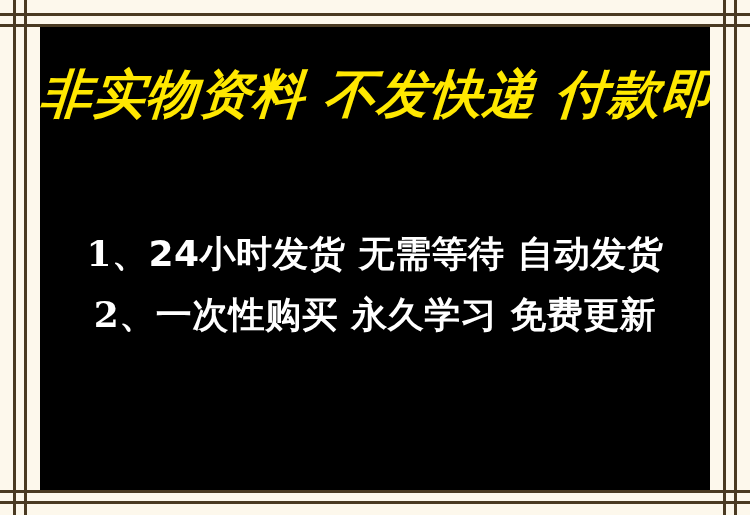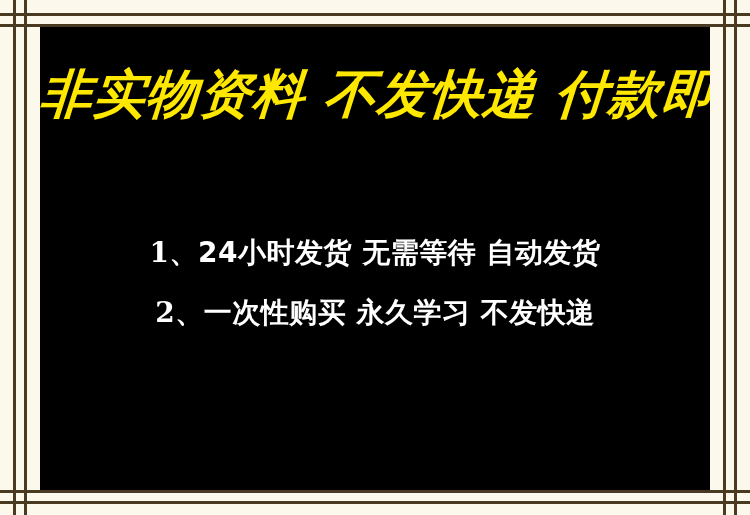--- a/index.html
+++ b/index.html
@@ -73,21 +73,21 @@
     width: 670px;
   }
 
   .body-line {
     display: block;
     width: 670px;
     text-align: center;
     color: #ffffff;
     font-family: "DejaVu Sans", "Liberation Sans", sans-serif;
     font-weight: 700;
-    font-size: 28px;
+    font-size: 36px;
     line-height: 60px;
     letter-spacing: 0.5px;
     white-space: nowrap;
   }
 
   .body-line .num {
     font-family: "DejaVu Serif", "Liberation Serif", serif;
     font-weight: 700;
   }
 </style>
@@ -110,19 +110,19 @@
 
     <div class="headline">非实物资料 不发快递 付款即看</div>
 
     <div class="body-list">
 
       <div class="body-line">
         <span class="num">1、</span><span>24小时发货 无需等待 自动发货</span>
       </div>
 
       <div class="body-line">
-        <span class="num">2、</span><span>一次性购买 永久学习 不发快递</span>
+        <span class="num">2、</span><span>一次性购买 永久学习 免费更新</span>
       </div>
 
 
     </div>
   </div>
 </div>
 
 </body></html>

